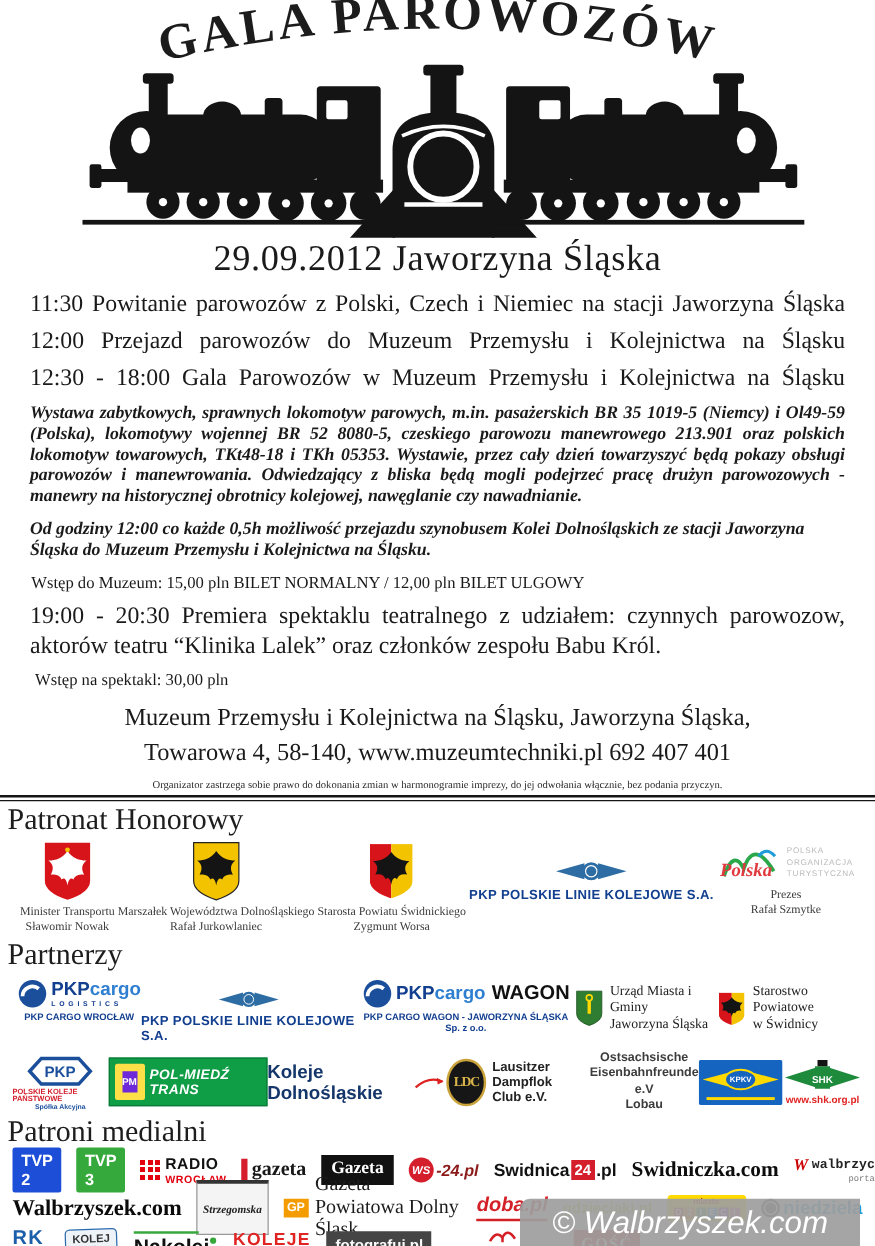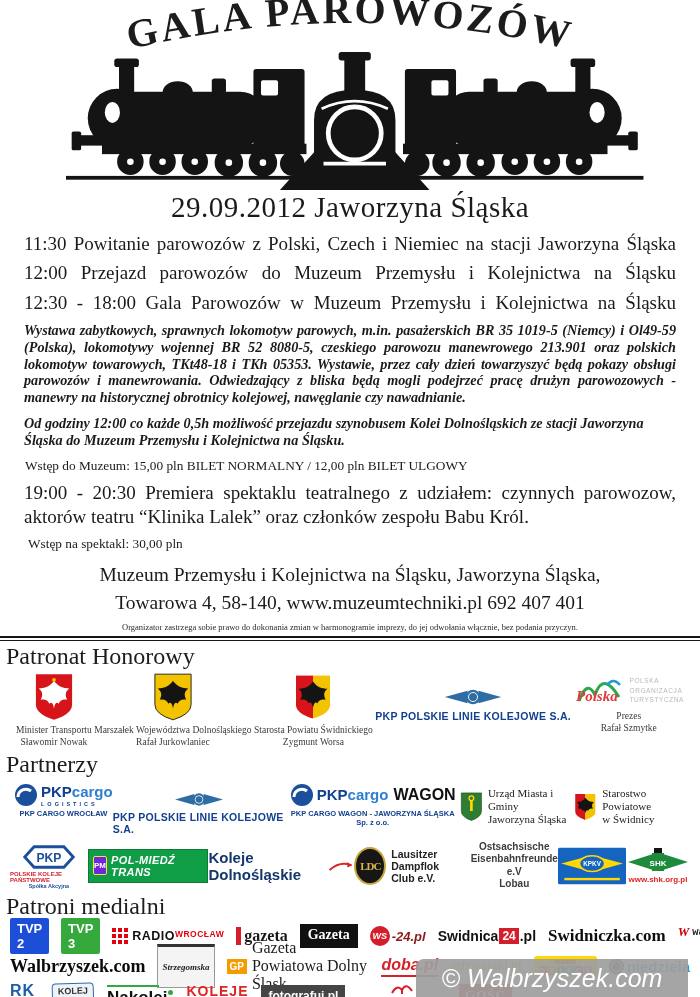--- a/index.html
+++ b/index.html
@@ -41,21 +41,21 @@
   .cargo-log{font:700 5.5px "Liberation Sans",sans-serif;letter-spacing:3px;color:#123f8f}
   .cargo-cap{font:700 7.5px "Liberation Sans",sans-serif;color:#123f8f;margin-top:2px;text-align:center}
   .wagon{font:900 16px "Liberation Sans",sans-serif;color:#111;margin-left:2px}
   .plk-item{display:flex;flex-direction:column;align-items:center;margin-top:8px}
   .city-item{display:flex;align-items:center;gap:5px;margin-top:4px}
   .shield-cap{font-size:11px;color:#222;line-height:1.2;text-align:left}
   .pkp-sa{display:flex;flex-direction:column;align-items:center;line-height:1.2}
   .pkp-sa-cap1{font:800 6px "Liberation Sans",sans-serif;color:#d41e2c}
   .pkp-sa-cap2{font:700 5.5px "Liberation Sans",sans-serif;color:#1b4f9c}
   .pmt{background:#0f9d46;border:1px solid #0a7a36;display:flex;align-items:center;gap:4px;padding:4px 8px 4px 4px}
-  .pmt-ico{width:15px;height:17px;background:#6d28d9;border:1px solid #fde047;border-radius:2px;color:#fff;
+  .pmt-ico{width:15px;height:17px;background:#6d28d9;border:6px solid #fde047;border-radius:2px;color:#fff;
            font:800 8px "Liberation Sans",sans-serif;display:flex;align-items:center;justify-content:center}
   .pmt-t{font:800 italic 11px "Liberation Sans",sans-serif;color:#fff;letter-spacing:.4px}
   .kd{display:flex;align-items:center;gap:2px}
   .kd-t{font:800 15px "Liberation Sans",sans-serif;color:#14366b}
   .ldc{display:flex;align-items:center;gap:5px}
   .ldc-circ{width:34px;height:34px;border-radius:50%;background:#161616;border:2px solid #caa33a;color:#d9b44a;
             font:800 11px "Liberation Serif",serif;display:flex;align-items:center;justify-content:center;letter-spacing:-1px}
   .ldc-cap{font:700 10.5px "Liberation Sans",sans-serif;color:#222;line-height:1.15;text-align:left}
   .ost{font:700 10px "Liberation Sans",sans-serif;color:#3c3c3c;text-align:center;line-height:1.25}
   .shk-item{display:flex;flex-direction:column;align-items:center}
@@ -66,21 +66,21 @@
   .m-row1{margin-top:3px}
   .m-row2{margin-top:5px}
   .m-row3{margin-top:5px;gap:13px}
   .tvp{color:#fff;font:800 13px "Liberation Sans",sans-serif;padding:3px 7px;border-radius:2px}
   .tvp2{background:#1d4ed8}
   .tvp3{background:#35a93c}
   .radio{display:flex;align-items:center;gap:4px}
   .radio-ico{width:16px;height:16px;background:#e3000f;
     background-image:repeating-linear-gradient(0deg,transparent 0 4px,#fff 4px 6px),
                      repeating-linear-gradient(90deg,transparent 0 4px,#fff 4px 6px)}
-  .radio-txt{display:flex;flex-direction:row;line-height:1}
+  .radio-txt{display:flex;flex-direction:column;line-height:1}
   .radio-top{font:800 12.5px "Liberation Sans",sans-serif;color:#111;letter-spacing:.5px}
   .radio-bot{font:800 8.5px "Liberation Sans",sans-serif;color:#e3000f;letter-spacing:.5px}
   .gazeta-lc{display:flex;align-items:center;gap:3px}
   .gazeta-bar{width:5px;height:18px;background:#d41e2c}
   .gazeta-word{font:700 16px "Liberation Serif",serif;color:#181818}
   .gazeta-uc{background:#111;color:#fff;font:700 14px "Liberation Serif",serif;padding:3px 8px 5px}
   .ws{display:flex;align-items:center;font:800 italic 13px "Liberation Sans",sans-serif;color:#8b1a1a}
   .ws-circ{width:20px;height:20px;border-radius:50%;background:#d41e2c;color:#fff;display:flex;align-items:center;
            justify-content:center;font-size:9px;margin-right:2px;font-style:italic}
   .sw24{display:flex;align-items:center;font:800 14px "Liberation Sans",sans-serif;color:#111}

